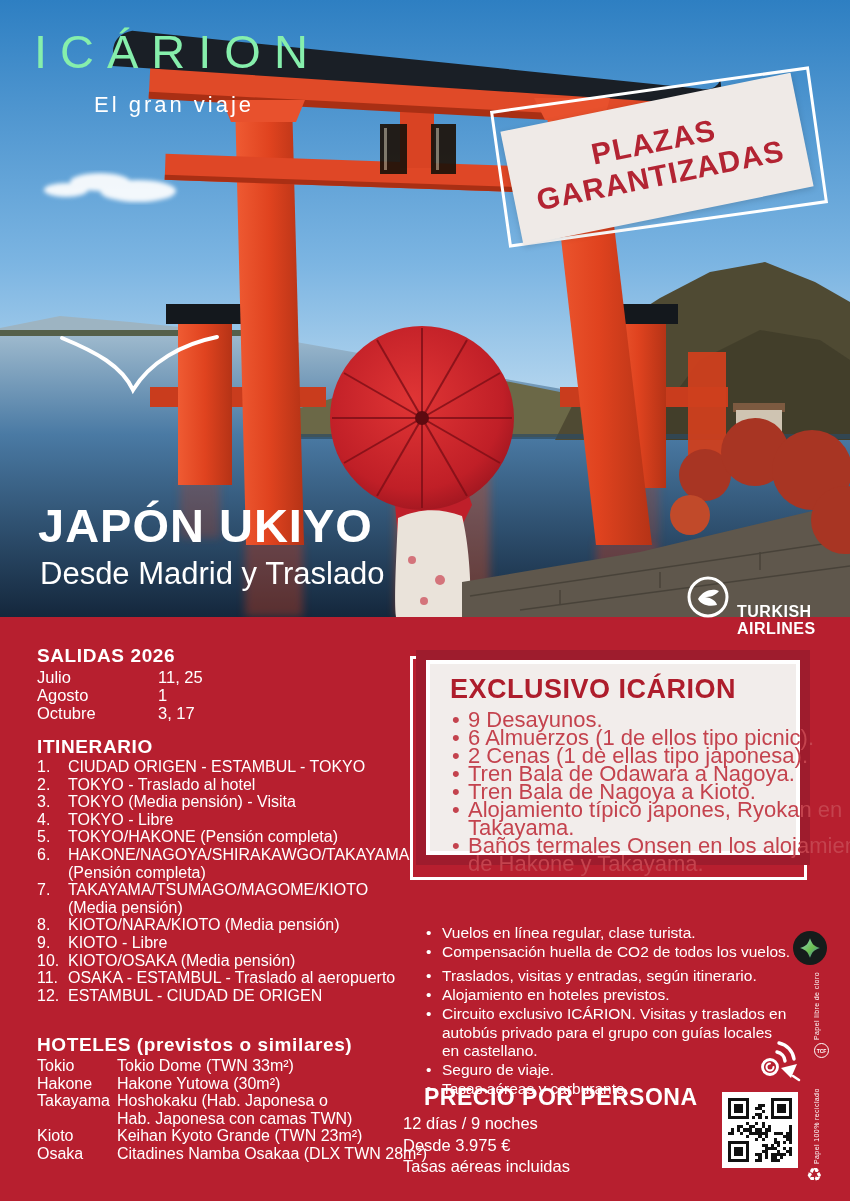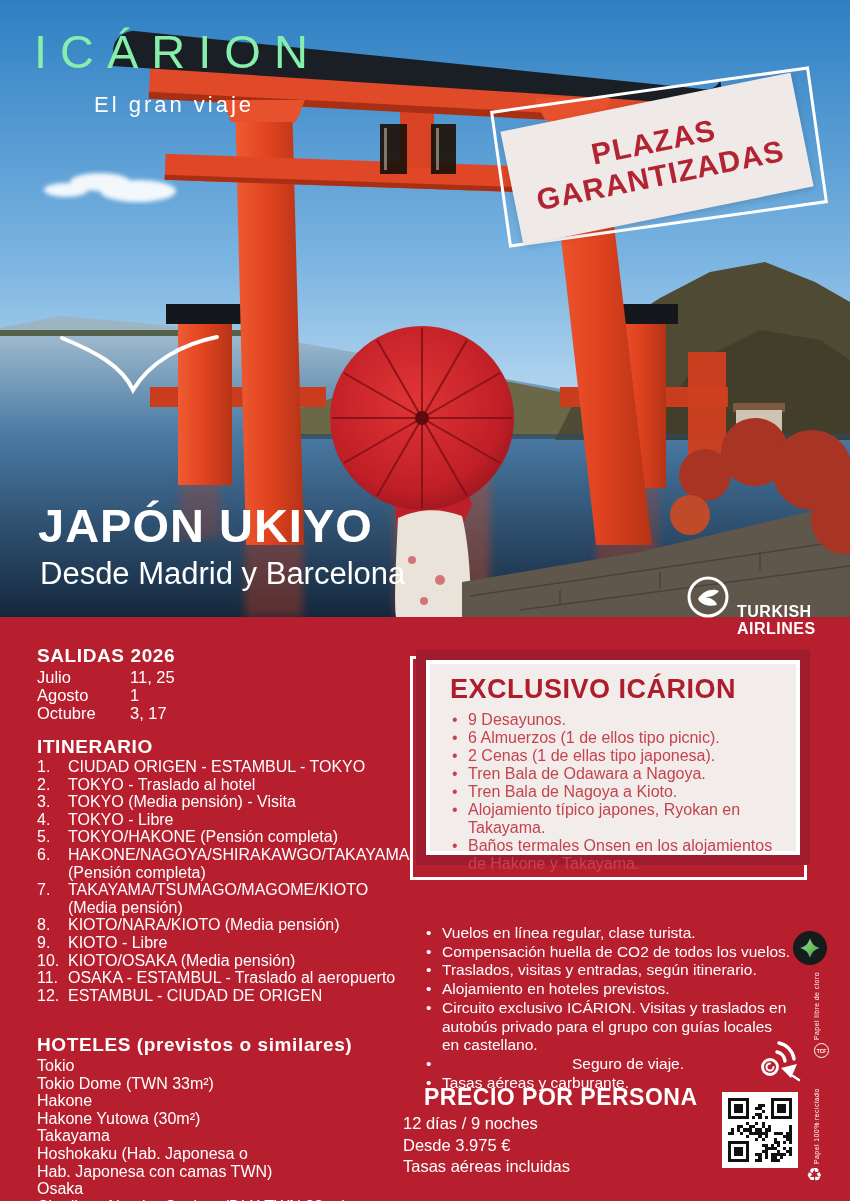--- a/index.html
+++ b/index.html
@@ -15,36 +15,36 @@
   .badge-box{left:509px;top:101px;width:296px;height:116px;background:#efeae7;transform:rotate(-11.5deg);
     display:flex;flex-direction:column;align-items:center;justify-content:center;box-shadow:0 2px 6px rgba(0,0,0,.15);}
   .badge-line{color:#b32433;font-weight:800;font-size:30px;letter-spacing:1px;line-height:34px;}
   .hero-title{left:38px;top:498px;color:#fff;font-size:47px;font-weight:700;letter-spacing:1px;}
   .hero-sub{left:40px;top:556px;color:#fff;font-size:31px;font-weight:400;}
   .ta-logo{left:686px;top:560px;display:flex;align-items:center;gap:7px;}
   .ta-name{color:#fff;font-weight:700;font-size:16px;line-height:17px;letter-spacing:.5px;margin-top:43px;}
   
   .sec-title{color:#fff;font-weight:700;font-size:19px;letter-spacing:.6px;}
   .salidas-rows{left:37px;top:668px;color:#fff;font-size:16.5px;line-height:18px;}
-  .salidas-rows .row{display:flex;}
+  .salidas-rows .row{display:flex;gap:28px;}
   .salidas-rows .month{width:93px;flex:none;}
   .itin-list{left:37px;top:758px;color:#fff;font-size:16px;line-height:17.6px;width:400px;}
   .itin-list .row{display:flex;}
   .itin-list .n{width:31px;flex:none;}
   .itin-list .t{white-space:pre;}
   .hotel-rows{left:37px;top:1057px;color:#fff;font-size:16px;line-height:17.6px;}
-  .hotel-rows .row{display:flex;flex-direction:column;}
+  .hotel-rows .row{display:flex;}
   .hotel-rows .city{width:80px;flex:none;}
   .hotel-rows .hname{white-space:pre;}
   
   .excl-outline{left:410px;top:656px;width:397px;height:224px;border:3px solid #fff;box-sizing:border-box;}
   .excl-box{left:416px;top:650px;width:394px;height:215px;box-sizing:border-box;background:#f2edeb;
     border:10px solid #9e1c2d;box-shadow:inset 0 0 0 4px #fff;padding:12px 10px 0 22px;}
   .excl-title{color:#ae1d2c;font-weight:800;font-size:27px;letter-spacing:.5px;margin:2px 0 6px 2px;}
-  .excl-list{color:#c4434e;font-size:16px;line-height:18px;}
+  .excl-list{color:#c4434e;font-size:22px;line-height:18px;}
   .bullets .li{position:relative;padding-left:20px;white-space:pre;}
   .bullets .li::before{content:"•";position:absolute;left:4px;}
   .serv-list{left:424px;top:924px;width:390px;color:#fff;font-size:15.5px;line-height:18.7px;}
   .serv-list .li{padding-left:18px;}
   .serv-list .li::before{left:2px;}
   .precio-title{left:424px;top:1084px;color:#fff;font-weight:700;font-size:23px;letter-spacing:.5px;}
   .precio-lines{left:403px;top:1113px;color:#fff;font-size:16.5px;line-height:21.5px;}
   
   .eco-badge{left:793px;top:931px;width:34px;height:34px;border-radius:50%;background:#151c1b;display:flex;align-items:center;justify-content:center;}
   .vtext{writing-mode:vertical-rl;transform:rotate(180deg);font-size:7px;letter-spacing:.4px;color:#fff;}
@@ -187,21 +187,21 @@
   <div class="abs brand-logo">ICÁRION</div>
   <div class="abs brand-tagline">El gran viaje</div>
 
   <div class="abs badge-outline"></div>
   <div class="abs badge-box">
     <div class="badge-line">PLAZAS</div>
     <div class="badge-line">GARANTIZADAS</div>
   </div>
 
   <div class="abs hero-title">JAPÓN UKIYO</div>
-  <div class="abs hero-sub">Desde Madrid y Barcelona</div>
+  <div class="abs hero-sub">Desde Madrid y Traslado</div>
 
   <div class="abs ta-logo">
     <span>
       <svg width="44" height="44" viewBox="0 0 44 44">
         <circle cx="22" cy="22" r="19" fill="none" stroke="#fff" stroke-width="3"></circle>
         <path d="M12,24 C17,15 27,13 33,16 C29,21 24,22 19,22 C26,23 30,26 31,30 C23,32 15,30 12,24 Z" fill="#fff"></path>
       </svg>
     </span>
     <div class="ta-name">
       <div>TURKISH</div>
@@ -306,20 +306,24 @@
         <span class="city">Hakone</span>
         <span class="hname">Hakone Yutowa (30m²)</span>
       </div>
 
       <div class="row">
         <span class="city">Takayama</span>
         <span class="hname">Hoshokaku (Hab. Japonesa o
 Hab. Japonesa con camas TWN)</span>
       </div>
 
+      <div class="row">
+        <span class="city">Kioto</span>
+        <span class="hname">Keihan Kyoto Grande (TWN 23m²)</span>
+      </div>
 
       <div class="row">
         <span class="city">Osaka</span>
         <span class="hname">Citadines Namba Osakaa (DLX TWN 28m²)</span>
       </div>
     </div>
 
   <div class="abs excl-outline"></div>
   <div class="abs excl-box">
     <div class="excl-title">EXCLUSIVO ICÁRION</div>
@@ -342,29 +346,29 @@
 de Hakone y Takayama.</div>
       </div>
   </div>
 
   <div class="abs serv-list bullets">
 
       <div class="li" style="white-space:pre;">Vuelos en línea regular, clase turista.</div>
 
       <div class="li" style="white-space:pre;">Compensación huella de CO2 de todos los vuelos.</div>
 
-      <div class="li" style="white-space:pre;">Traslados, visitas y entradas, según itinerario.</div>
+      <div class="li" style="white-space:pre;margin-top:6px;">Traslados, visitas y entradas, según itinerario.</div>
 
       <div class="li" style="white-space:pre;">Alojamiento en hoteles previstos.</div>
 
       <div class="li" style="white-space:pre;">Circuito exclusivo ICÁRION. Visitas y traslados en
 autobús privado para el grupo con guías locales
 en castellano.</div>
 
-      <div class="li" style="white-space:pre;text-align:center;">Seguro de viaje.</div>
+      <div class="li" style="white-space:pre;">Seguro de viaje.</div>
 
       <div class="li" style="white-space:pre;">Tasas aéreas y carburante.</div>
     </div>
 
   <div class="abs precio-title">PRECIO POR PERSONA</div>
   <div class="abs precio-lines">
 
       <div>12 días / 9 noches</div>
 
       <div>Desde 3.975 €</div>

